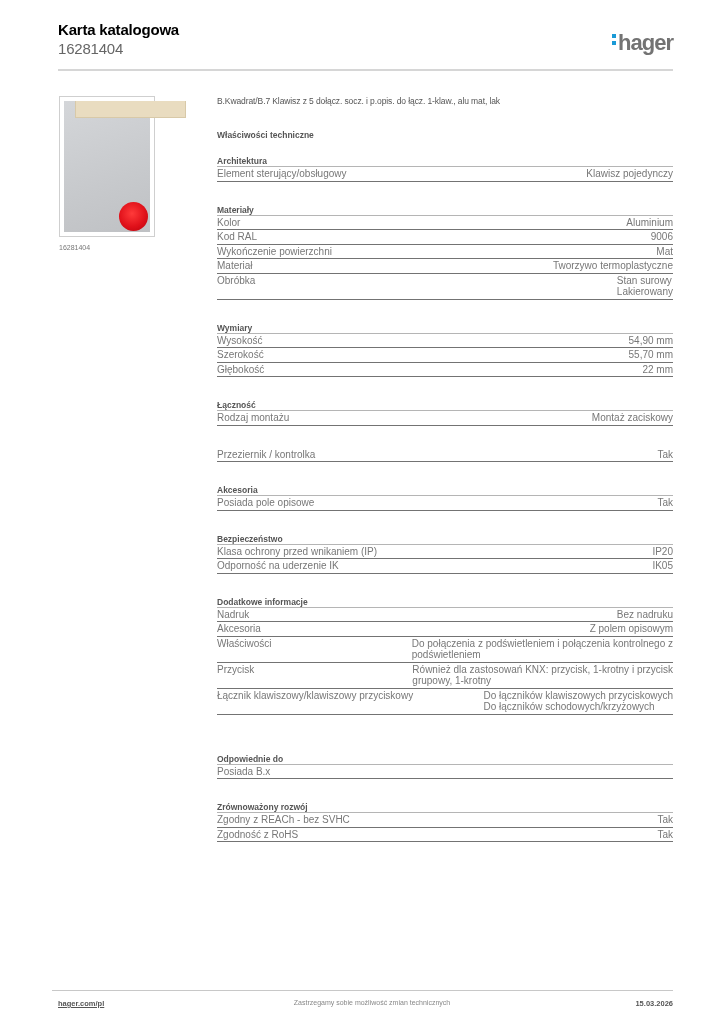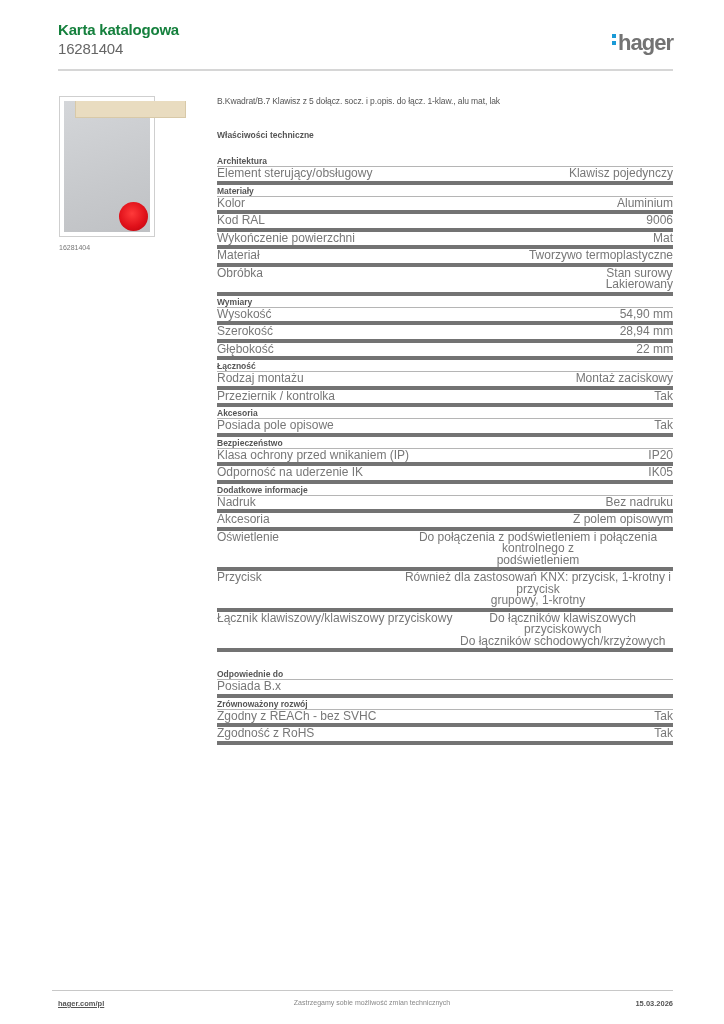--- a/index.html
+++ b/index.html
@@ -1,41 +1,41 @@
 <!DOCTYPE html>
 <html><head>
 <meta charset="utf-8">
 <style>
   * { margin: 0; padding: 0; box-sizing: border-box; }
   html, body { width: 724px; height: 1024px; background: #ffffff; }
   body { position: relative; font-family: "Liberation Sans", sans-serif; color: #555; overflow: hidden; }
 
   .header { position: absolute; left: 58px; top: 21px; width: 615px; height: 48px; }
-  .doc-title { position: absolute; left: 0; top: 0; font-size: 15px; font-weight: bold; color: #15803d; letter-spacing: -0.2px; }
+  .doc-title { position: absolute; left: 0; top: 0; font-size: 15px; font-weight: bold; color: #000000; letter-spacing: -0.2px; }
   .doc-number { position: absolute; left: 0; top: 19px; font-size: 15px; color: #666; letter-spacing: -0.2px; }
   .logo { position: absolute; right: 0; top: 9px; font-size: 22px; font-weight: bold; color: #737373; letter-spacing: -1px; }
   .logo .dots { display: inline-block; width: 5px; margin-right: 1px; position: relative; top: -2px; }
   .logo .dots i { display: block; width: 4px; height: 4px; background: #1a9ad6; margin: 3px 0; }
   .header-line { position: absolute; left: 58px; top: 69px; width: 615px; height: 2px; background: #d6d6d6; }
 
   .product-image { position: absolute; left: 59px; top: 96px; width: 96px; height: 141px; border: 1px solid #cfcfcf; background: #fff; }
   .plate { position: absolute; left: 4px; top: 4px; right: 4px; bottom: 4px; background: linear-gradient(160deg, #d4d6d9 0%, #c7c9cc 60%, #bfc1c4 100%); }
   .label-field { position: absolute; left: 11px; top: 0; width: 111px; height: 17px; background: #e9dcc0; border: 1px solid #d8c9a8; border-top: none; }
   .led { position: absolute; left: 55px; top: 101px; width: 29px; height: 29px; border-radius: 50%; background: radial-gradient(circle at 45% 40%, #ff3a3a 0%, #e0111a 55%, #b8000a 100%); }
   .image-caption { position: absolute; left: 59px; top: 244px; font-size: 7px; color: #777; }
 
   .content { position: absolute; left: 217px; top: 96px; width: 456px; }
   .product-desc { font-size: 8.5px; font-weight: normal; color: #555; height: 34px; letter-spacing: -0.1px; }
   .section-title { font-size: 8.5px; font-weight: bold; color: #555; height: 25px; }
 
-  .group { margin-bottom: 0; }
+  .group { margin-bottom: 22px; }
   .group-title { font-size: 8.5px; font-weight: bold; color: #555; height: 12px; line-height: 12px; border-bottom: 1px solid #b5b5b5; }
-  .row { display: flex; justify-content: space-between; font-size: 12px; color: #777; border-bottom: 4px solid #737373; padding: 1px 0 1px 0; line-height: 11.5px; }
+  .row { display: flex; justify-content: space-between; font-size: 10px; color: #777; border-bottom: 1px solid #737373; padding: 1px 0 1px 0; line-height: 11.5px; }
   .row .k { white-space: nowrap; }
-  .row .v { text-align: center; white-space: pre-line; max-width: 270px; }
+  .row .v { text-align: left; white-space: pre-line; max-width: 270px; }
   .spacer { height: 16px; }
 
   .footer-line { position: absolute; left: 52px; top: 990px; width: 621px; height: 1px; background: #c8c8c8; }
   .footer-left { position: absolute; left: 58px; top: 999px; font-size: 7.5px; font-weight: bold; color: #555; text-decoration: underline; }
   .footer-center { position: absolute; left: 0; width: 724px; top: 999px; text-align: center; font-size: 7px; color: #888; padding-left: 20px; }
   .footer-right { position: absolute; right: 51px; top: 999px; font-size: 7.5px; font-weight: bold; color: #555; margin-left: 20px; }
 </style>
 </head>
 <body>
 
@@ -90,21 +90,21 @@
         </div>
       </div>
       <div class="group">
         <div class="group-title">Wymiary</div>
         <div class="row">
           <span class="k">Wysokość</span>
           <span class="v">54,90 mm</span>
         </div>
         <div class="row">
           <span class="k">Szerokość</span>
-          <span class="v">28,94 mm</span>
+          <span class="v">55,70 mm</span>
         </div>
         <div class="row">
           <span class="k">Głębokość</span>
           <span class="v">22 mm</span>
         </div>
       </div>
       <div class="group">
         <div class="group-title">Łączność</div>
         <div class="row">
           <span class="k">Rodzaj montażu</span>
@@ -139,21 +139,21 @@
         <div class="group-title">Dodatkowe informacje</div>
         <div class="row">
           <span class="k">Nadruk</span>
           <span class="v">Bez nadruku</span>
         </div>
         <div class="row">
           <span class="k">Akcesoria</span>
           <span class="v">Z polem opisowym</span>
         </div>
         <div class="row">
-          <span class="k">Oświetlenie</span>
+          <span class="k">Właściwości</span>
           <span class="v">Do połączenia z podświetleniem i połączenia kontrolnego z
 podświetleniem</span>
         </div>
         <div class="row">
           <span class="k">Przycisk</span>
           <span class="v">Również dla zastosowań KNX: przycisk, 1-krotny i przycisk
 grupowy, 1-krotny</span>
         </div>
         <div class="row">
           <span class="k">Łącznik klawiszowy/klawiszowy przyciskowy</span>

